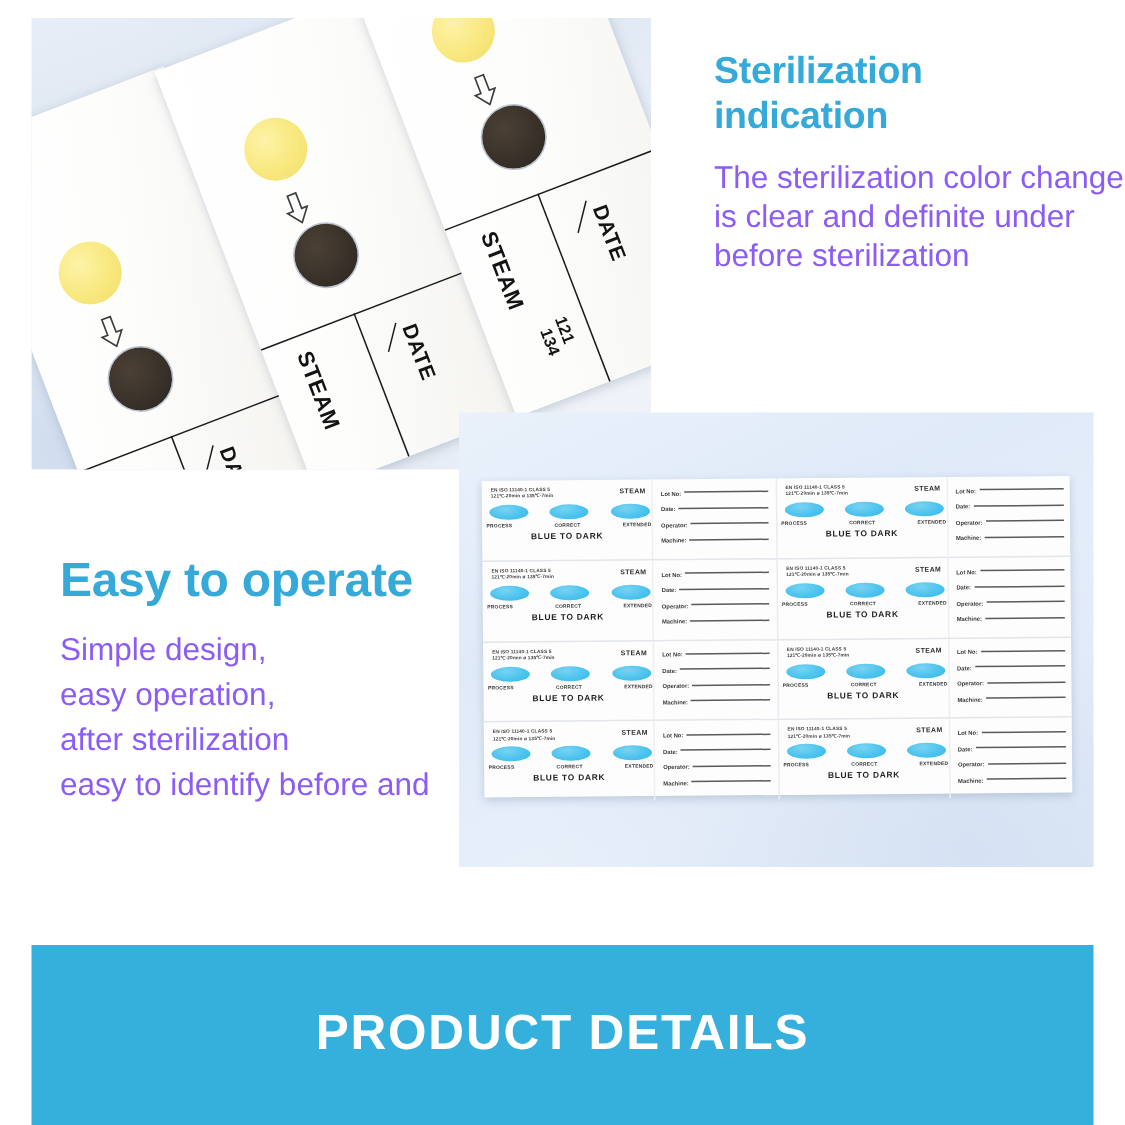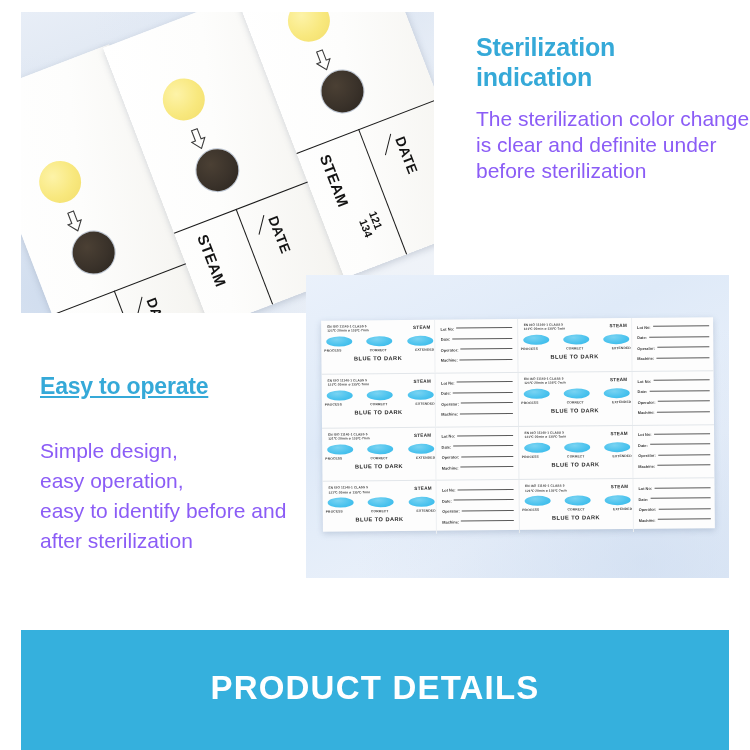--- a/index.html
+++ b/index.html
@@ -59,22 +59,22 @@
     color:#35a9d8;font-size:25px;line-height:30px;font-weight:700;
     letter-spacing:-0.2px;
   }
   .p-grey{
     color:#8b5cf6;font-size:21px;line-height:26px;font-weight:400;
   }
   .block-top-right .p-grey{margin-top:14px;}
 
   
   .block-mid-left{position:absolute;left:40px;top:370px;width:265px;}
-  .block-mid-left .h-blue{font-size:23px;line-height:32px;text-decoration:underline;}
-  .block-mid-left .p-grey{margin-top:34px;line-height:30px;}
+  .block-mid-left .h-blue{font-size:32px;line-height:32px;}
+  .block-mid-left .p-grey{margin-top:17px;line-height:30px;}
 
   
   .photo-sheet{
     position:absolute;left:306px;top:275px;width:423px;height:303px;
     overflow:hidden;
     background:linear-gradient(155deg,#eaf1fb 0%,#dfeaf8 35%,#e9f0fa 70%,#e3ecf8 100%);
   }
   .photo-sheet .diag{
     position:absolute;left:-40px;top:-52px;width:260px;height:240px;
     border-bottom:1.4px solid #b9d8ea;
@@ -215,22 +215,22 @@
       <div>is clear and definite under</div>
       <div>before sterilization</div>
     </div>
   </div>
 
   <div class="block-mid-left">
     <div class="h-blue">Easy to operate</div>
     <div class="p-grey">
       <div>Simple design,</div>
       <div>easy operation,</div>
+      <div>after sterilization</div>
       <div>easy to identify before and</div>
-      <div>after sterilization</div>
     </div>
   </div>
 
   <div class="photo-sheet">
     <div class="wash"></div>
     <div class="diag"></div>
     <div class="sheet" id="sheet">
         <div class="srow">
           <div class="lbl">
             <div class="lbl-ind">

